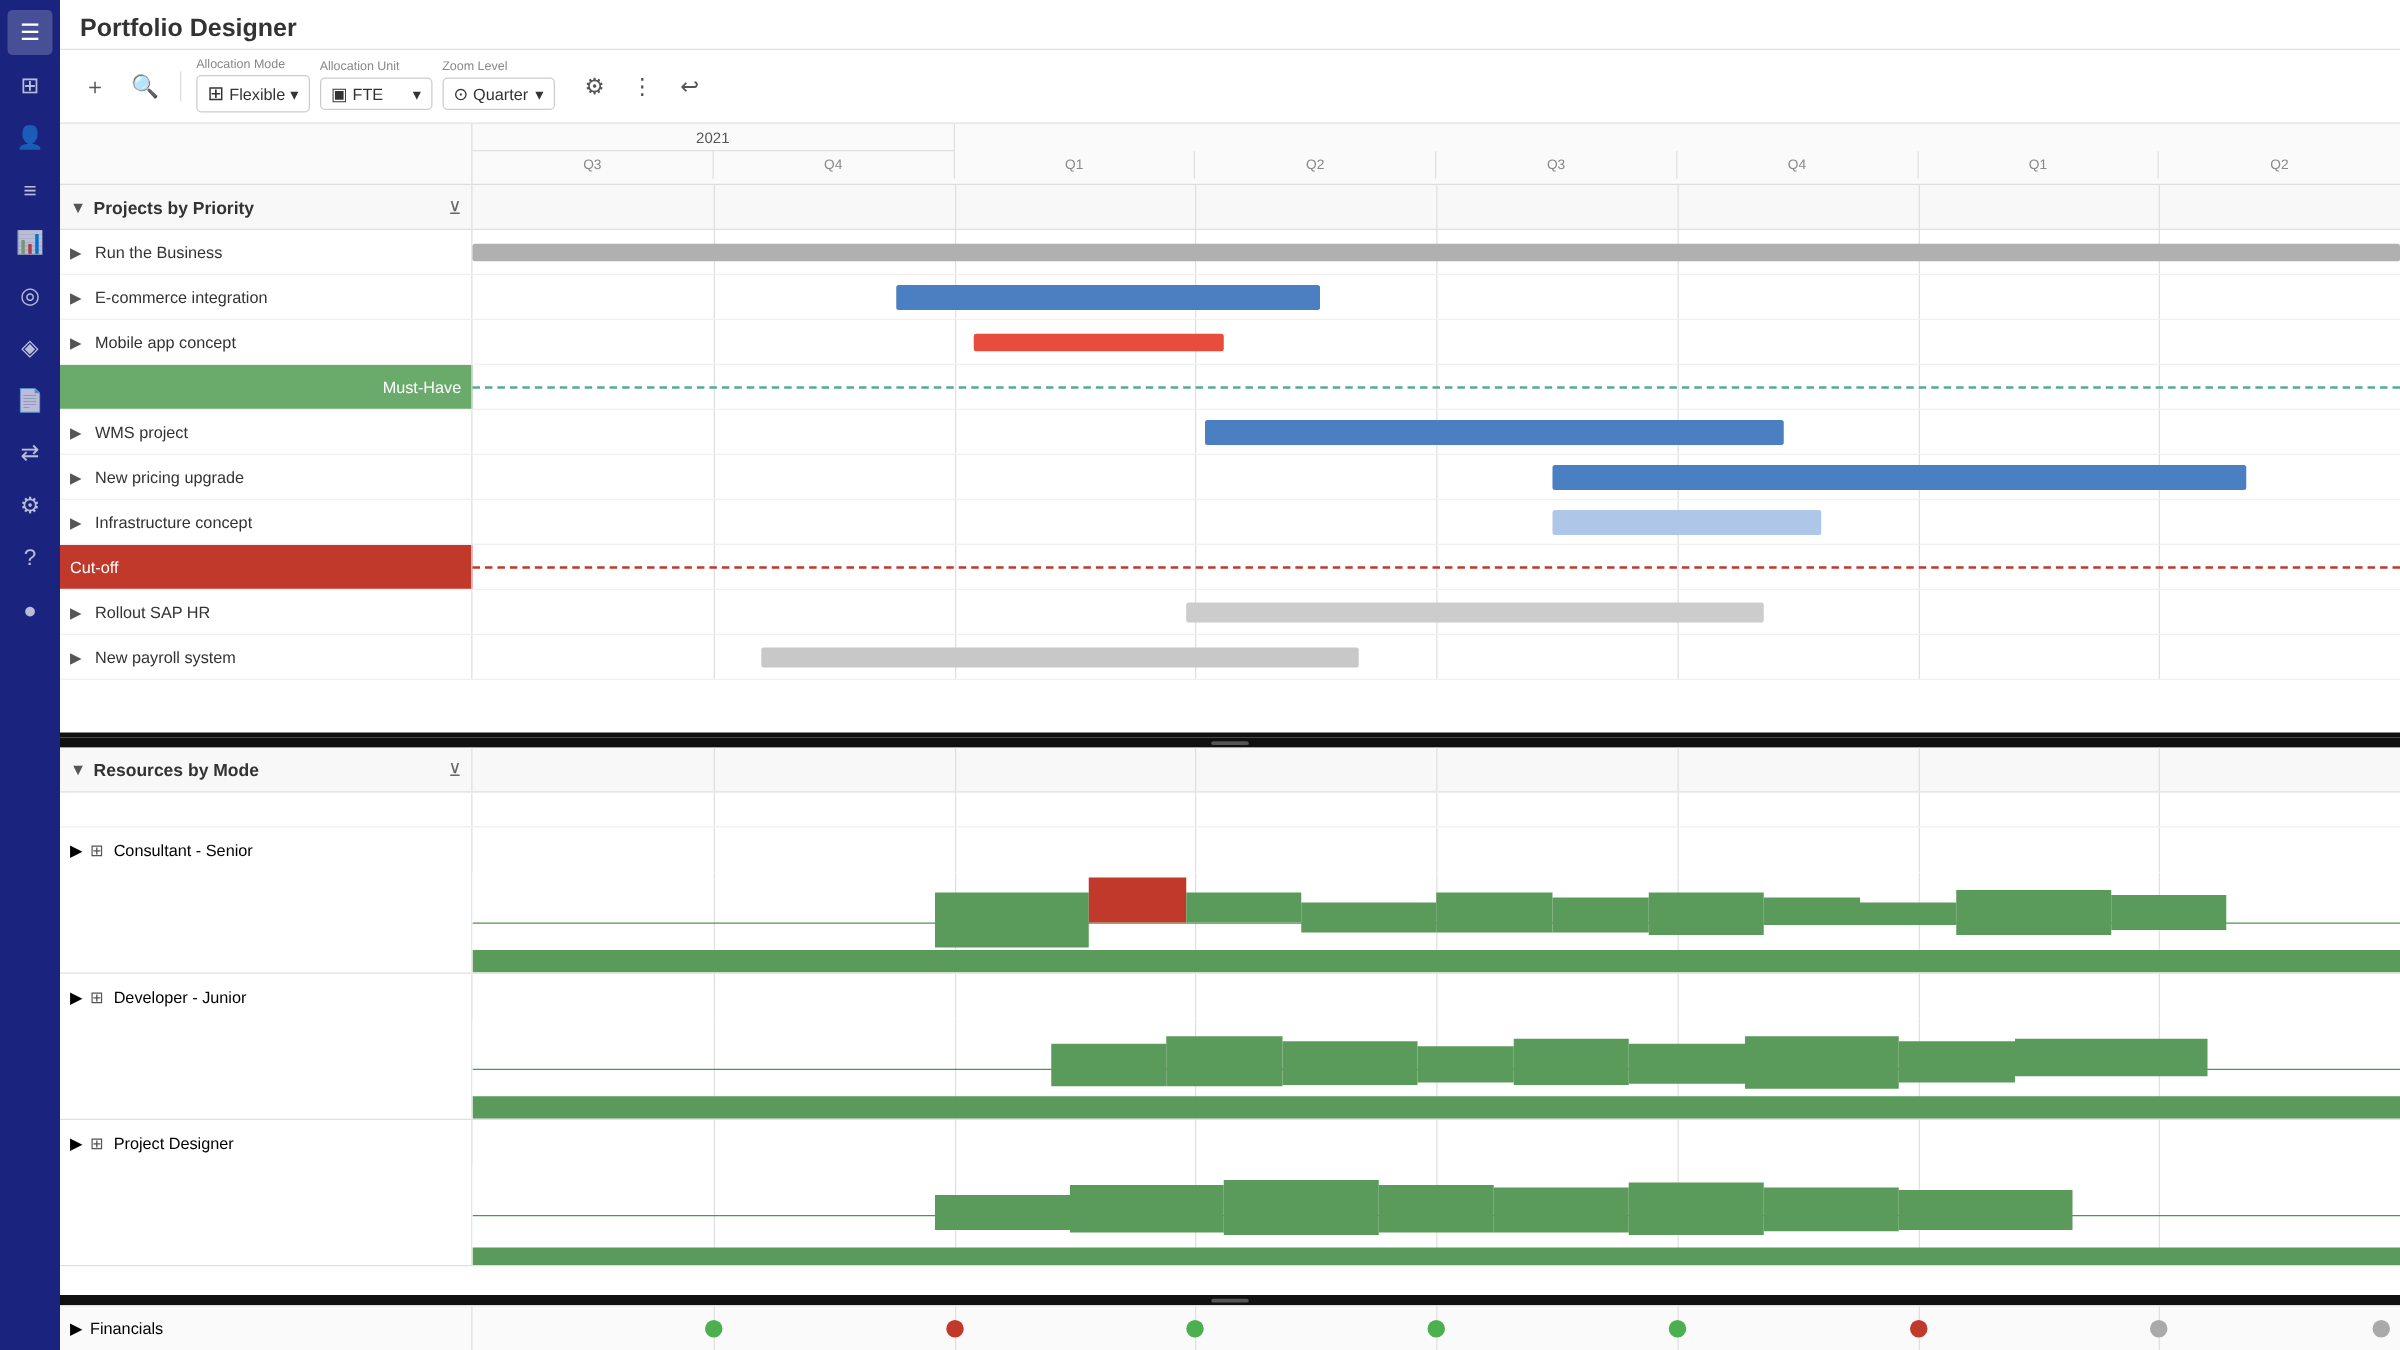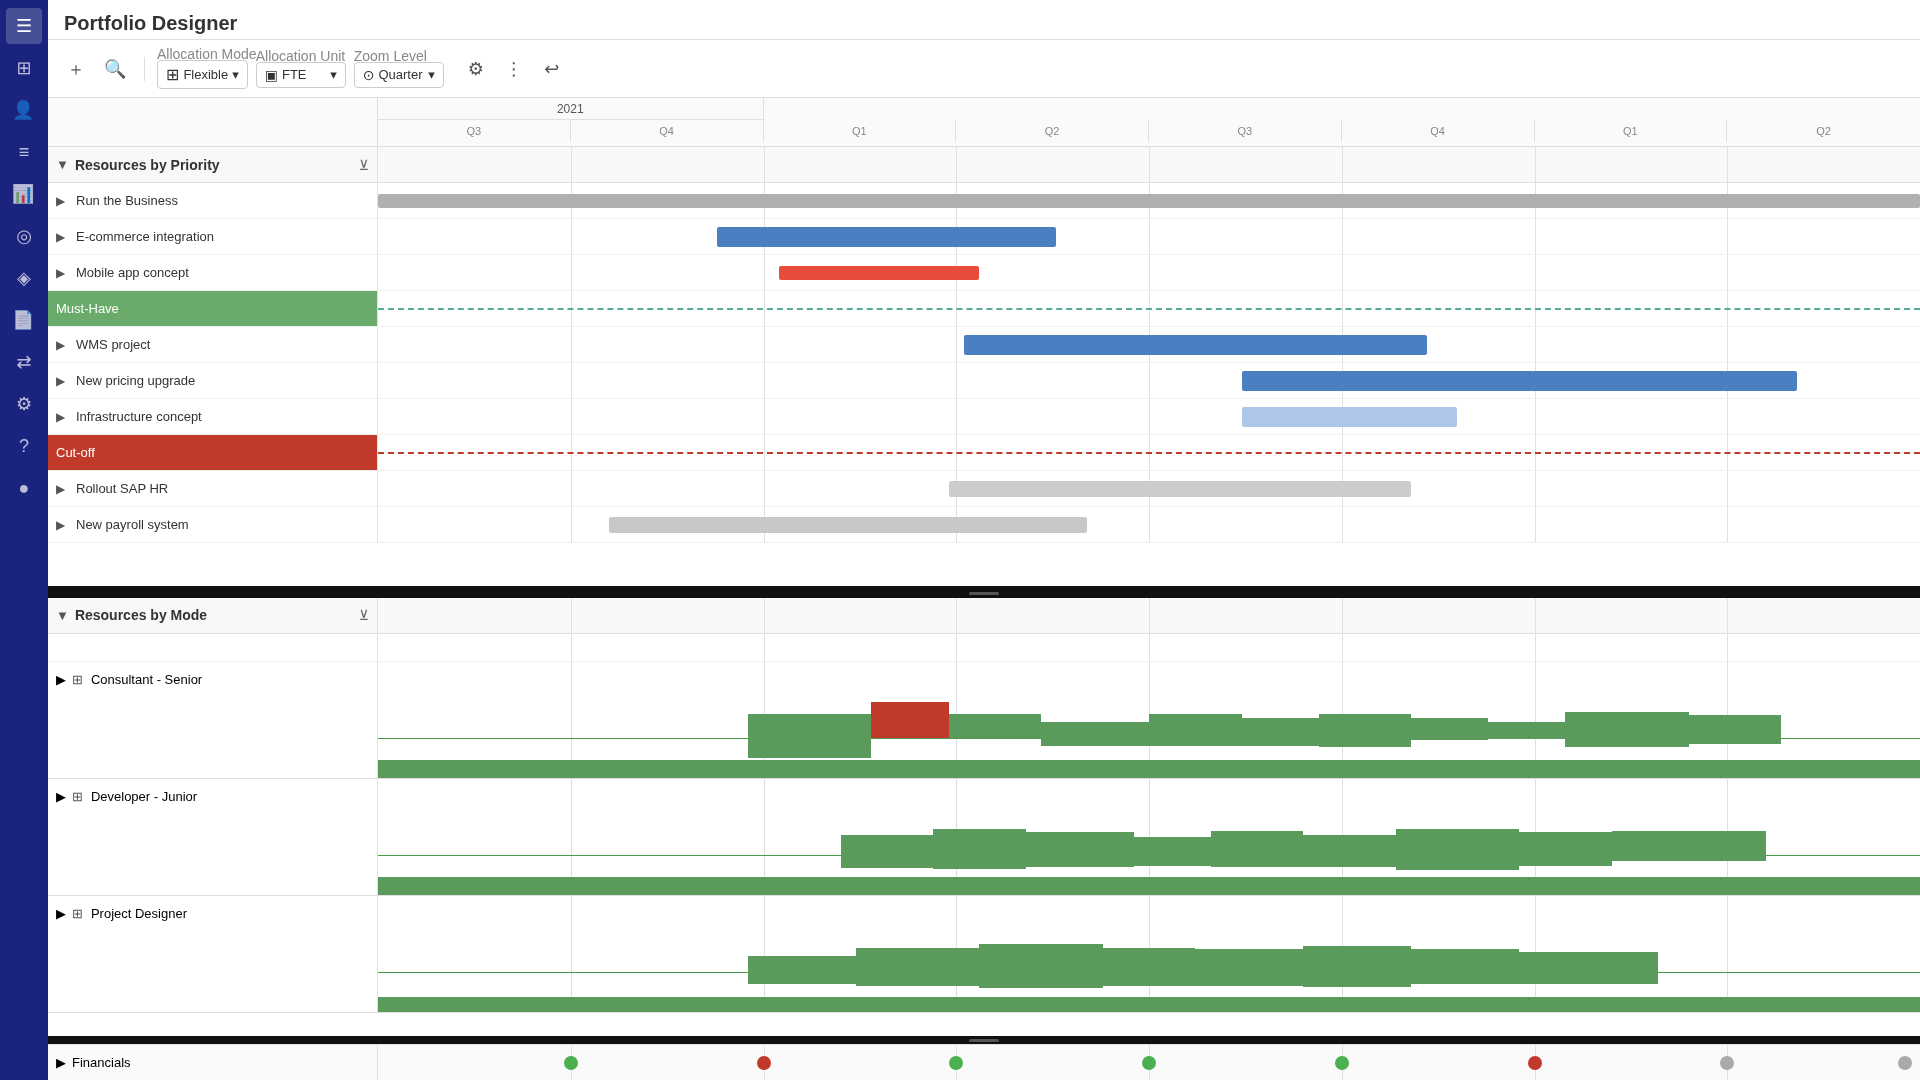--- a/index.html
+++ b/index.html
@@ -57,21 +57,21 @@
       display: flex; align-items: center; justify-content: center;
       width: 32px; height: 32px;
       border: none; background: none;
       cursor: pointer;
       color: #555;
       border-radius: 4px;
       font-size: 18px;
     }
     .toolbar-separator { width: 1px; height: 24px; background: #ddd; margin: 0 4px; }
     .toolbar-label {
-      font-size: 14px; color: #888;
+      font-size: 10px; color: #888;
       position: absolute; top: -14px; left: 0; white-space: nowrap;
     }
     .toolbar-select {
       display: flex; align-items: center; gap: 4px;
       border: 1px solid #ccc;
       border-radius: 4px;
       padding: 4px 8px;
       cursor: pointer;
       background: #fff;
       font-size: 13px;
@@ -172,21 +172,21 @@
     .tree-cell .row-label { font-size: 13px; color: #333; }
 
     .chart-cell {
       flex: 1;
       height: 100%;
       position: relative;
       overflow: visible;
     }
 
     
-    .must-have-row .tree-cell { background: #6aaa6a; }
+    .must-have-row .tree-cell { background: #6aaa6a; justify-content: flex-end; }
     .must-have-row .tree-cell .row-label { color: #fff; font-weight: 500; }
     .cut-off-row .tree-cell { background: #c0392b; }
     .cut-off-row .tree-cell .row-label { color: #fff; font-weight: 500; }
 
     
     .section-header-row {
       display: flex;
       height: 36px;
       background: #f8f8f8;
       border-bottom: 1px solid #e0e0e0;
@@ -439,21 +439,21 @@
         </div>
       </div>
     </div>
 
     <div class="gantt-top">
       <div class="gantt-rows">
 
         <div class="section-header-row">
           <div class="section-tree-cell">
             <span class="collapse-icon">▼</span>
-            <span class="section-label">Resources by Priority</span>
+            <span class="section-label">Projects by Priority</span>
             <span class="filter-icon" style="margin-left:auto;">⊻</span>
           </div>
           <div class="section-chart-cell">
 
             <div class="vertical-line" style="left:12.5%;"></div>
             <div class="vertical-line" style="left:25%;"></div>
             <div class="vertical-line" style="left:37.5%;"></div>
             <div class="vertical-line" style="left:50%;"></div>
             <div class="vertical-line" style="left:62.5%;"></div>
             <div class="vertical-line" style="left:75%;"></div>

